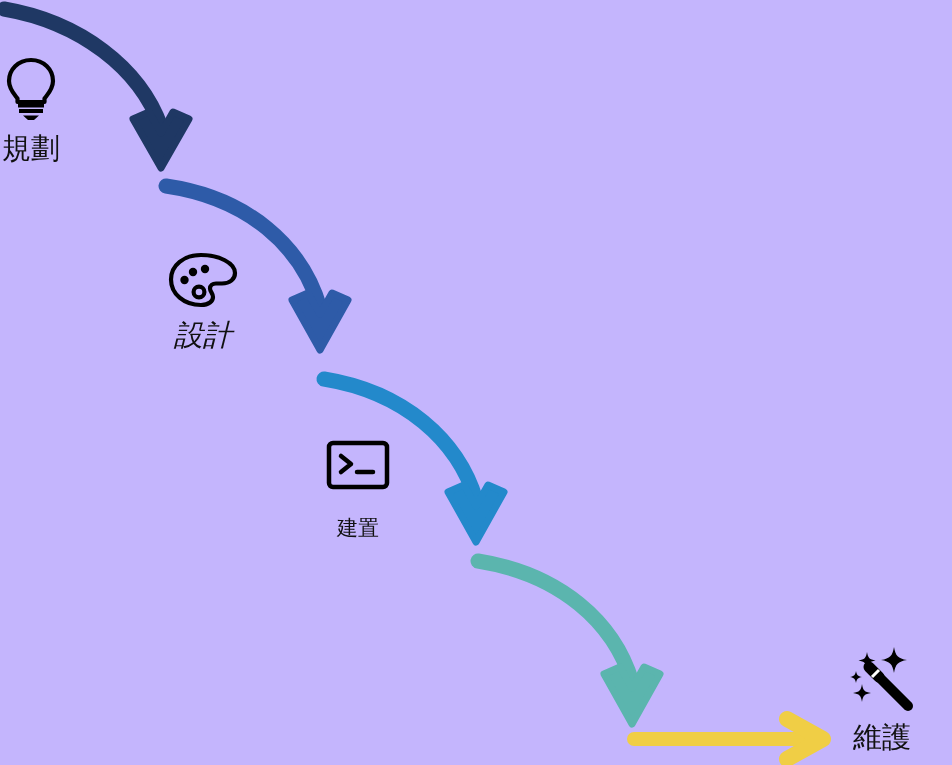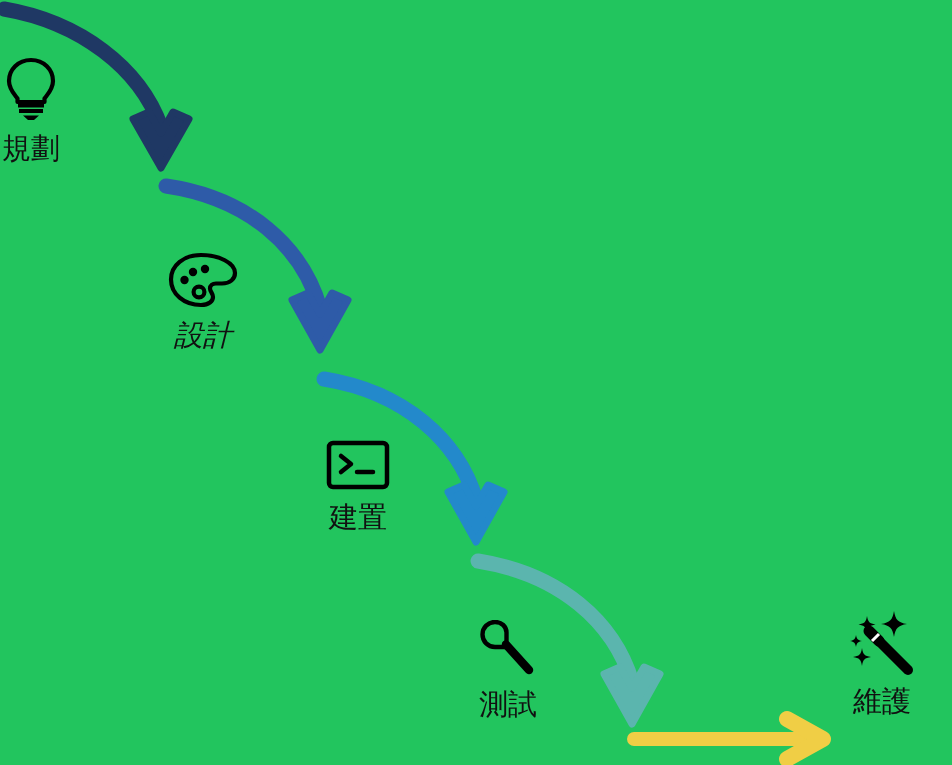--- a/index.html
+++ b/index.html
@@ -8,21 +8,21 @@
     padding: 0;
     background: #ffffff;
   }
   body {
     font-family: "Liberation Sans", "DejaVu Sans", sans-serif;
   }
   #canvas {
     position: relative;
     width: 952px;
     height: 765px;
-    background: #22c55e;
+    background: #c4b5fd;
     overflow: hidden;
   }
   #flow-svg {
     position: absolute;
     left: 0;
     top: 0;
     width: 952px;
     height: 765px;
   }
   .stage {
@@ -41,25 +41,25 @@
     color: #111111;
     white-space: nowrap;
     font-weight: 400;
   }
   
   #stage-plan      { left: 2px;   top: 55px;  }
   #stage-design    { left: 168px; top: 252px; font-style: italic; }
   #stage-build     { left: 326px; top: 440px; }
   #stage-test      { left: 477px; top: 620px; }
   #stage-launch    { left: 687px; top: 633px; }
-  #stage-maintain  { left: 848px; top: 608px; }
+  #stage-maintain  { left: 848px; top: 644px; }
 
   #stage-plan .stage-label     { font-size: 29px; margin-top: 8px; }
   #stage-design .stage-label   { font-size: 29px; margin-top: 7px; }
-  #stage-build .stage-label    { font-size: 29px; margin-top: 8px; }
+  #stage-build .stage-label    { font-size: 21px; margin-top: 24px; }
   #stage-test .stage-label     { font-size: 29px; margin-top: 7px; }
   #stage-launch .stage-label   { font-size: 29px; margin-top: 6px; }
   #stage-maintain .stage-label { font-size: 29px; margin-top: 6px; }
 </style>
 </head>
 <body>
 
 <div id="canvas">
 
   <svg id="flow-svg" viewBox="0 0 952 765" xmlns="http://www.w3.org/2000/svg">
@@ -119,30 +119,20 @@
     <span class="stage-icon">
       <svg width="64" height="50" viewBox="0 0 64 50" xmlns="http://www.w3.org/2000/svg">
         <rect x="3" y="3" width="58" height="44" rx="4" ry="4" fill="none" stroke="#000" stroke-width="4.5"></rect>
         <path d="M15 16 L25 24 L15 32" fill="none" stroke="#000" stroke-width="4.5" stroke-linecap="round" stroke-linejoin="round"></path>
         <line x1="31" y1="32" x2="47" y2="32" stroke="#000" stroke-width="4.5" stroke-linecap="round"></line>
       </svg>
     </span>
     <span class="stage-label">建置</span>
   </div>
 
-  <div class="stage" id="stage-test">
-    <span class="stage-icon">
-      <svg width="62" height="58" viewBox="0 0 62 58" xmlns="http://www.w3.org/2000/svg">
-        <path d="M29.5 12.5 C29.5 6.5 24.5 2 18 2 C11 2 5.5 7.5 5.5 14.5 C5.5 21.5 11 27 18 27 L29.5 27 L29.5 12.5 Z" fill="none" stroke="#000" stroke-width="4.4" stroke-linejoin="round"></path>
-        <path d="M29 24.5 L52 50" fill="none" stroke="#000" stroke-width="8.5" stroke-linecap="round"></path>
-        <path d="M29 24.5 L52 50" fill="none" stroke="#fff" stroke-width="2" stroke-linecap="round" opacity="0"></path>
-      </svg>
-    </span>
-    <span class="stage-label">測試</span>
-  </div>
 
 
   <div class="stage" id="stage-maintain">
     <span class="stage-icon">
       <svg width="68" height="68" viewBox="0 0 68 68" xmlns="http://www.w3.org/2000/svg">
 
         <path d="M26 28 L60 62" fill="none" stroke="#000" stroke-width="10" stroke-linecap="round"></path>
         <path d="M26 28 L60 62" fill="none" stroke="#fff" stroke-width="3.5" stroke-linecap="round" opacity="0"></path>
 
         <path d="M21 23 L31 33" fill="none" stroke="#000" stroke-width="11" stroke-linecap="round"></path>

